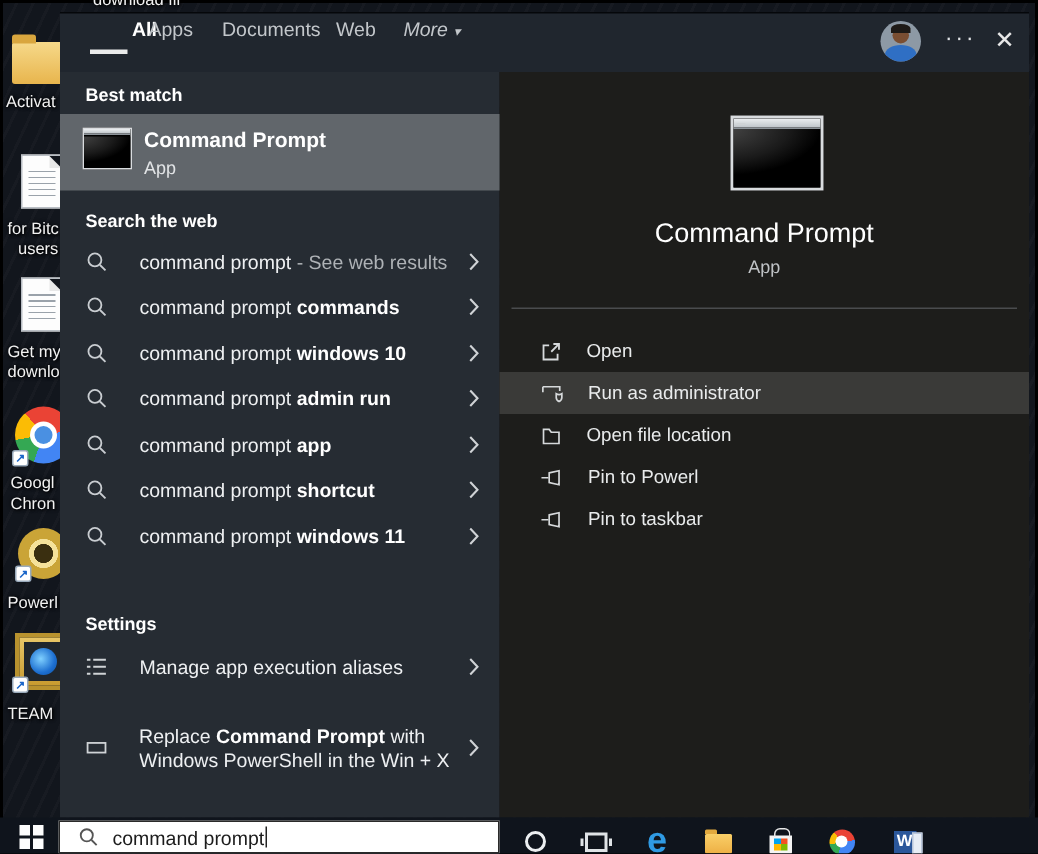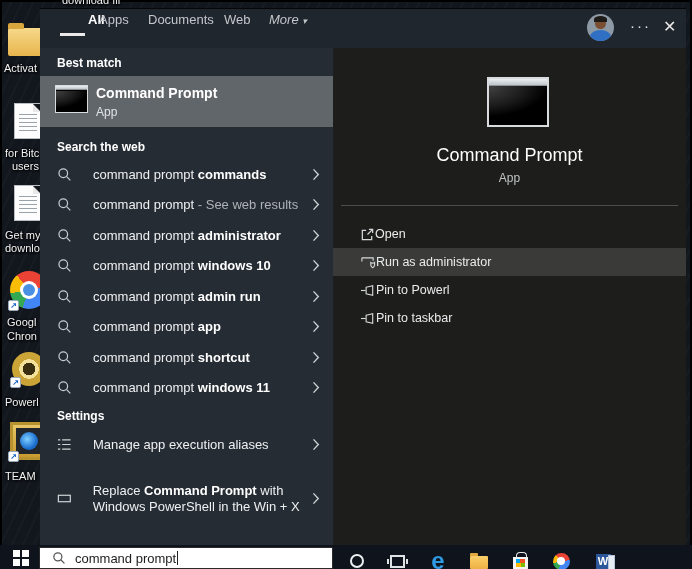--- a/index.html
+++ b/index.html
@@ -66,21 +66,21 @@
   .set-row2{height:48px;margin-top:15px;}
   .set-row2 .txt{line-height:16px; width:224px; white-space:normal;}
   svg.gl{display:block;}
   
   .pv-title{left:333px; top:145px; width:353px; text-align:center; font-size:18px; color:#fff;}
   .pv-sub{left:333px; top:171px; width:353px; text-align:center; font-size:12px; color:#bfc2c5;}
   .pv-div{left:341px; top:205px; width:337px; height:1px; background:#4a4c4e;}
   .actions{left:333px; top:220px; width:353px;}
   .act{height:28px; display:flex; align-items:center; padding-left:27px; font-size:12.5px; color:#e9ebec;}
   .act.sel{background:#3a3a38;}
-  .act .lbl{}
+  .act .lbl{margin-left:16px;}
   
   .taskbar{left:0; top:545px; width:692px; height:24px; background:#0f141c;}
   .winlogo{position:absolute; left:13px; top:550px; width:16px; height:16px; display:grid; grid-template-columns:7px 7px; grid-template-rows:7px 7px; gap:2px;}
   .winlogo div{background:#fdfdfd;}
   .tsearch{position:absolute; left:39px; top:547px; width:294px; height:22px; background:#fff; border:1px solid #2a2a2a; display:flex; align-items:center; padding-left:12px;}
   .tsearch .q{font-size:13px; color:#1c1c1c; margin-left:9px;}
   .caret{display:inline-block; width:1px; height:14px; background:#222; vertical-align:-2px; margin-left:1px;}
   .tbi{position:absolute; top:550px; width:22px; height:22px; display:flex; align-items:center; justify-content:center;}
   .ring{width:14px; height:14px; border:2px solid #eceff1; border-radius:50%;}
   .tview{width:15px; height:13px; border:2px solid #dfe3e6; position:relative;}
@@ -172,41 +172,31 @@
     <div style="position:absolute; left:56px; top:29px; font-size:12px; color:#e2e4e6;">App</div>
   </div>
 
   <div class="sec-h" style="left:57px; top:140px;">Search the web</div>
   <div class="abs web-list">
     <div class="row">
       <svg class="gl" width="15" height="15" viewBox="0 0 16 16">
           <circle cx="6.7" cy="6.7" r="4.6" fill="none" stroke="#c9cdd1" stroke-width="1.3"></circle>
           <path d="M10.3 10.3L14.2 14.2" stroke="#c9cdd1" stroke-width="1.3"></path>
         </svg>
+      <span class="txt"><span>command prompt</span><span class="muted"> - See web results</span></span>
+      <svg class="gl chev" width="8" height="13" viewBox="0 0 8 14">
+          <path d="M1.3 1.5L6.5 7l-5.2 5.5" fill="none" stroke="#cfd2d5" stroke-width="1.5"></path>
+        </svg>
+    </div>
+    <div class="row">
+      <svg class="gl" width="15" height="15" viewBox="0 0 16 16">
+          <circle cx="6.7" cy="6.7" r="4.6" fill="none" stroke="#c9cdd1" stroke-width="1.3"></circle>
+          <path d="M10.3 10.3L14.2 14.2" stroke="#c9cdd1" stroke-width="1.3"></path>
+        </svg>
       <span class="txt"><span>command prompt </span><b>commands</b></span>
-      <svg class="gl chev" width="8" height="13" viewBox="0 0 8 14">
-          <path d="M1.3 1.5L6.5 7l-5.2 5.5" fill="none" stroke="#cfd2d5" stroke-width="1.5"></path>
-        </svg>
-    </div>
-    <div class="row">
-      <svg class="gl" width="15" height="15" viewBox="0 0 16 16">
-          <circle cx="6.7" cy="6.7" r="4.6" fill="none" stroke="#c9cdd1" stroke-width="1.3"></circle>
-          <path d="M10.3 10.3L14.2 14.2" stroke="#c9cdd1" stroke-width="1.3"></path>
-        </svg>
-      <span class="txt"><span>command prompt</span><span class="muted"> - See web results</span></span>
-      <svg class="gl chev" width="8" height="13" viewBox="0 0 8 14">
-          <path d="M1.3 1.5L6.5 7l-5.2 5.5" fill="none" stroke="#cfd2d5" stroke-width="1.5"></path>
-        </svg>
-    </div>
-    <div class="row">
-      <svg class="gl" width="15" height="15" viewBox="0 0 16 16">
-          <circle cx="6.7" cy="6.7" r="4.6" fill="none" stroke="#c9cdd1" stroke-width="1.3"></circle>
-          <path d="M10.3 10.3L14.2 14.2" stroke="#c9cdd1" stroke-width="1.3"></path>
-        </svg>
-      <span class="txt"><span>command prompt </span><b>administrator</b></span>
       <svg class="gl chev" width="8" height="13" viewBox="0 0 8 14">
           <path d="M1.3 1.5L6.5 7l-5.2 5.5" fill="none" stroke="#cfd2d5" stroke-width="1.5"></path>
         </svg>
     </div>
     <div class="row">
       <svg class="gl" width="15" height="15" viewBox="0 0 16 16">
           <circle cx="6.7" cy="6.7" r="4.6" fill="none" stroke="#c9cdd1" stroke-width="1.3"></circle>
           <path d="M10.3 10.3L14.2 14.2" stroke="#c9cdd1" stroke-width="1.3"></path>
         </svg>
       <span class="txt"><span>command prompt </span><b>windows 10</b></span>
@@ -297,20 +287,26 @@
         </svg>
       <span class="lbl">Open</span>
     </div>
     <div class="act sel">
       <svg class="gl" width="16" height="15" viewBox="0 0 17 16">
           <path d="M2 3h12v3" fill="none" stroke="#d6d9db" stroke-width="1.2"></path>
           <path d="M2 3v4" stroke="#d6d9db" stroke-width="1.2"></path>
           <path d="M11.5 8c1.2.8 2.8.8 4 0v2.6c0 1.9-2 2.9-2 2.9s-2-1-2-2.9z" fill="none" stroke="#d6d9db" stroke-width="1.2"></path>
         </svg>
       <span class="lbl">Run as administrator</span>
+    </div>
+    <div class="act">
+      <svg class="gl" width="15" height="15" viewBox="0 0 16 16">
+          <path d="M2.5 13.5v-10h4l1.5 2h5.5v8z" fill="none" stroke="#d6d9db" stroke-width="1.2"></path>
+        </svg>
+      <span class="lbl">Open file location</span>
     </div>
     <div class="act">
       <svg class="gl" width="16" height="15" viewBox="0 0 17 16">
           <path d="M1 8h5" stroke="#d6d9db" stroke-width="1.2"></path>
           <path d="M6.5 4.5L13.5 3v10l-7-1.5z" fill="none" stroke="#d6d9db" stroke-width="1.2"></path>
         </svg>
       <span class="lbl">Pin to Powerl</span>
     </div>
     <div class="act">
       <svg class="gl" width="16" height="15" viewBox="0 0 17 16">

